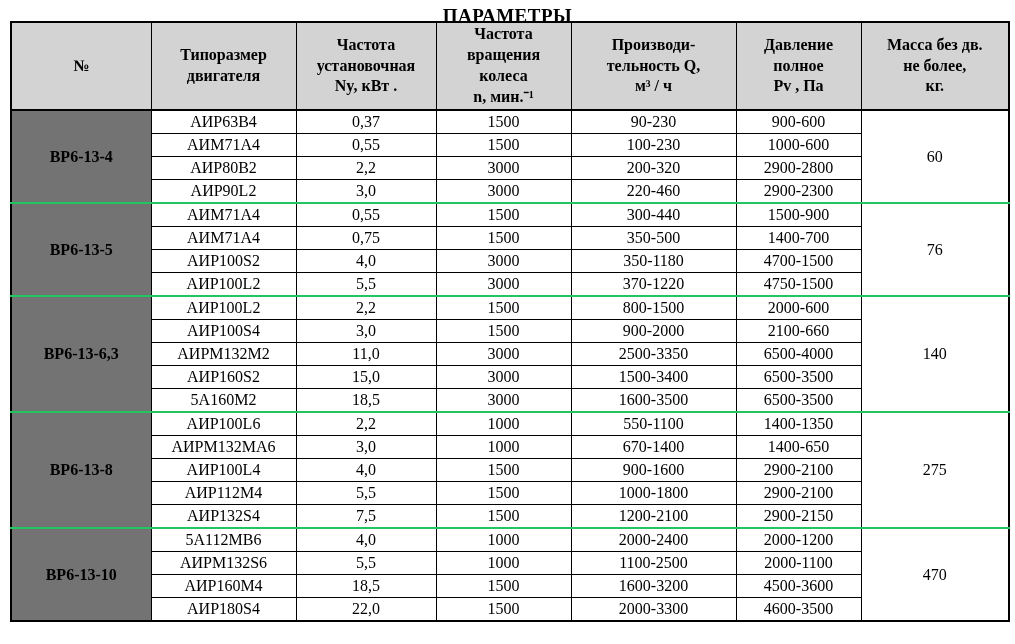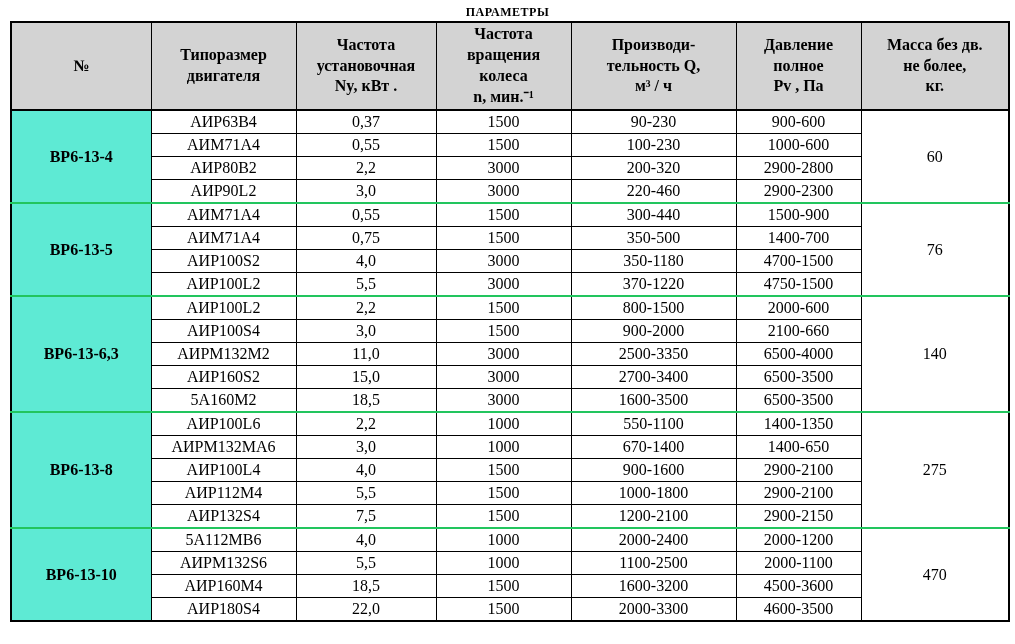--- a/index.html
+++ b/index.html
@@ -8,21 +8,21 @@
     background: #ffffff;
     width: 1015px;
     height: 644px;
     font-family: "Liberation Serif", serif;
     color: #000;
     overflow: hidden;
   }
   .page-title {
     text-align: center;
     font-weight: bold;
-    font-size: 12px;
+    font-size: 19px;
     letter-spacing: 0.5px;
     padding-top: 5px;
     height: 21px;
     box-sizing: border-box;
   }
   table.params {
     border-collapse: collapse;
     table-layout: fixed;
     width: 998px;
     margin-left: 10px;
@@ -45,21 +45,21 @@
     height: 86px;
     border-bottom: 2px solid #000;
   }
   table.params tbody td {
     font-size: 16px;
     height: 22px;
     line-height: 1.1;
     background: #ffffff;
   }
   table.params tbody td.group-cell {
-    background: #5eead4;
+    background: #737373;
     font-weight: bold;
   }
   table.params tbody tr.group-start td {
     border-top: 2px solid #22c55e;
   }
 </style>
 </head>
 <body>
 
 <div class="page-title">ПАРАМЕТРЫ</div>
@@ -178,21 +178,21 @@
         <td>АИРМ132М2</td>
         <td>11,0</td>
         <td>3000</td>
         <td>2500-3350</td>
         <td>6500-4000</td>
       </tr>
       <tr>
         <td>АИР160S2</td>
         <td>15,0</td>
         <td>3000</td>
-        <td>2700-3400</td>
+        <td>1500-3400</td>
         <td>6500-3500</td>
       </tr>
       <tr>
         <td>5А160М2</td>
         <td>18,5</td>
         <td>3000</td>
         <td>1600-3500</td>
         <td>6500-3500</td>
       </tr>
       <tr class="group-start">

